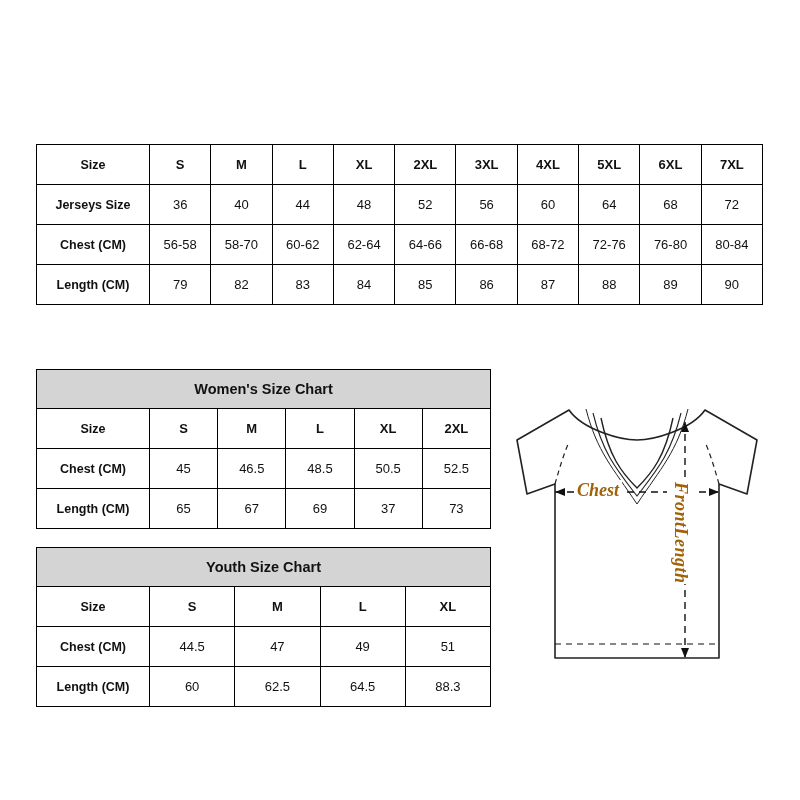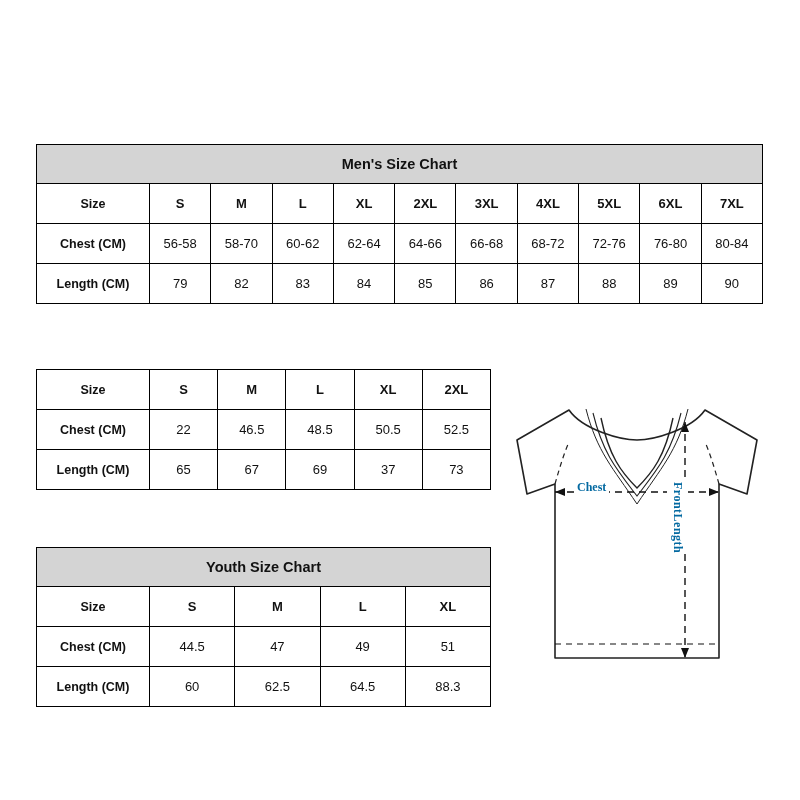--- a/index.html
+++ b/index.html
@@ -96,23 +96,24 @@
   #shirt-diagram {
     position: absolute;
     left: 497px;
     top: 396px;
     width: 280px;
     height: 290px;
   }
   .diagram-label {
     position: absolute;
     font-family: "Liberation Serif", serif;
-    font-weight: bold;
-    font-size: 12px;
-    color: #0369a1;
+    font-style: italic;
+    font-weight: bold;
+    font-size: 18px;
+    color: #a16207;
     background: #fff;
     padding: 0 3px;
   }
   #chest-label {
     left: 77px;
     top: 84px;
   }
   #front-length-label {
     left: 170px;
     top: 86px;
@@ -136,37 +137,47 @@
           <col>
           <col>
           <col>
           <col>
           <col>
           <col>
           <col>
           <col>
       </colgroup>
       <tbody>
-          <tr>
-            <td class="caption" colspan="11">Men's Size Chart</td>
-          </tr>
           <tr>
             <td class="rowhead">Size</td>
             <td class="colhead">S</td>
             <td class="colhead">M</td>
             <td class="colhead">L</td>
             <td class="colhead">XL</td>
             <td class="colhead">2XL</td>
             <td class="colhead">3XL</td>
             <td class="colhead">4XL</td>
             <td class="colhead">5XL</td>
             <td class="colhead">6XL</td>
             <td class="colhead">7XL</td>
           </tr>
           <tr>
+            <td class="rowhead">Jerseys Size</td>
+            <td>36</td>
+            <td>40</td>
+            <td>44</td>
+            <td>48</td>
+            <td>52</td>
+            <td>56</td>
+            <td>60</td>
+            <td>64</td>
+            <td>68</td>
+            <td>72</td>
+          </tr>
+          <tr>
             <td class="rowhead">Chest (CM)</td>
             <td>56-58</td>
             <td>58-70</td>
             <td>60-62</td>
             <td>62-64</td>
             <td>64-66</td>
             <td>66-68</td>
             <td>68-72</td>
             <td>72-76</td>
             <td>76-80</td>
@@ -194,30 +205,33 @@
       <colgroup>
         <col class="lbl">
         <col>
           <col>
           <col>
           <col>
           <col>
       </colgroup>
       <tbody>
           <tr>
+            <td class="caption" colspan="6">Women's Size Chart</td>
+          </tr>
+          <tr>
             <td class="rowhead">Size</td>
             <td class="colhead">S</td>
             <td class="colhead">M</td>
             <td class="colhead">L</td>
             <td class="colhead">XL</td>
             <td class="colhead">2XL</td>
           </tr>
           <tr>
             <td class="rowhead">Chest (CM)</td>
-            <td>22</td>
+            <td>45</td>
             <td>46.5</td>
             <td>48.5</td>
             <td>50.5</td>
             <td>52.5</td>
           </tr>
           <tr>
             <td class="rowhead">Length (CM)</td>
             <td>65</td>
             <td>67</td>
             <td>69</td>

